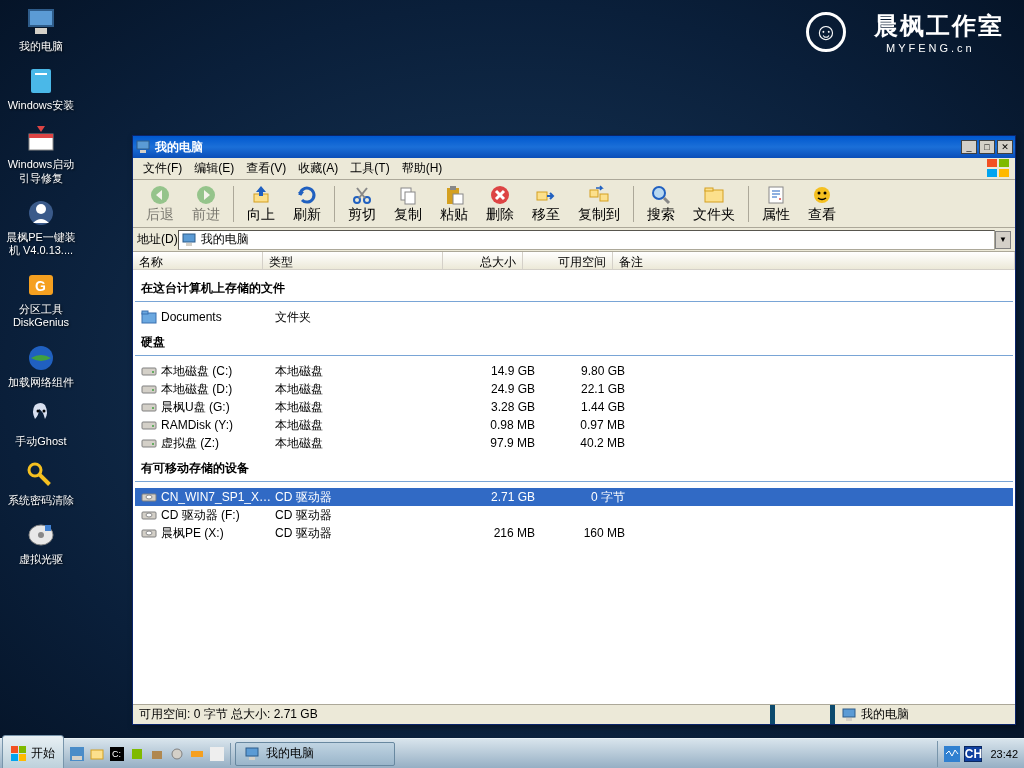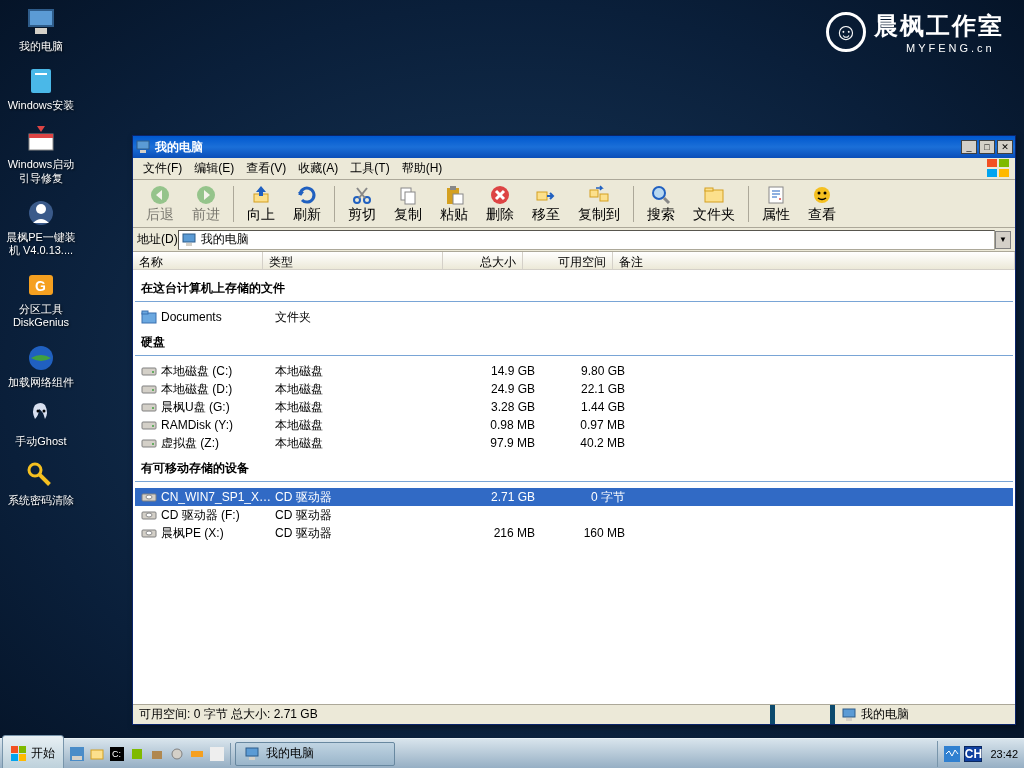--- a/index.html
+++ b/index.html
@@ -8,21 +8,21 @@
 
 .desktop-icons { position: absolute; top: 4px; left: 4px; display: flex; flex-direction: column; gap: 8px; }
 .desktop-icon { width: 74px; display: flex; flex-direction: column; align-items: center; cursor: pointer; padding: 2px; }
 .desktop-icon .icon-img { width: 32px; height: 32px; display: flex; align-items: center; justify-content: center; margin-bottom: 2px; }
 .desktop-icon .label { color: #fff; font-size: 11px; text-align: center; line-height: 1.2; text-shadow: 1px 1px 2px rgba(0,0,0,0.8); }
 
 
 .watermark { position: absolute; top: 10px; right: 20px; color: #fff; display: flex; align-items: center; gap: 8px; }
 .watermark .logo { width: 40px; height: 40px; border: 3px solid #fff; border-radius: 50%; display: flex; align-items: center; justify-content: center; font-size: 24px; font-weight: bold; }
 .watermark .text-block { display: flex; flex-direction: column; }
-.watermark .cn-text { font-size: 24px; font-weight: bold; letter-spacing: 2px; }
+.watermark .cn-text { font-size: 24px; font-weight: bold; letter-spacing: 2px; margin-left: 20px; }
 .watermark .en-text { font-size: 11px; letter-spacing: 3px; padding-left: 32px; }
 
 
 .window { position: absolute; left: 132px; top: 135px; width: 884px; height: 590px; background: #ece9d8; border: 1px solid #0a246a; display: flex; flex-direction: column; box-shadow: 2px 2px 6px rgba(0,0,0,0.4); }
 .titlebar { background: linear-gradient(to bottom, #0058ce 0%, #1b6fd8 50%, #0a4eb8 100%); height: 22px; display: flex; align-items: center; padding: 0 2px; color: #fff; }
 .titlebar .icon { width: 16px; height: 16px; margin-right: 4px; }
 .titlebar .title { font-size: 12px; font-weight: bold; flex: 1; }
 .titlebar .win-btns { display: flex; gap: 2px; }
 .titlebar .win-btn { width: 16px; height: 14px; background: #d4d0c8; border: 1px solid #404040; font-size: 9px; display: flex; align-items: center; justify-content: center; cursor: pointer; color: #000; font-family: sans-serif; }
 
@@ -160,20 +160,30 @@
       <div class="label">手动Ghost</div>
     </div>
     <div class="desktop-icon">
       <div class="icon-img">
         <svg width="32" height="32" viewBox="0 0 32 32">
           <circle cx="10" cy="10" r="6" fill="none" stroke="#f5c020" stroke-width="3"></circle>
           <rect x="14" y="14" width="4" height="14" fill="#f5c020" transform="rotate(-45 16 16)"></rect>
         </svg>
       </div>
       <div class="label">系统密码清除</div>
+    </div>
+    <div class="desktop-icon">
+      <div class="icon-img">
+        <svg width="32" height="32" viewBox="0 0 32 32">
+          <ellipse cx="16" cy="16" rx="12" ry="10" fill="#e8e8e8" stroke="#888"></ellipse>
+          <circle cx="16" cy="16" r="3" fill="#888"></circle>
+          <rect x="20" y="6" width="6" height="6" fill="#4080d0"></rect>
+        </svg>
+      </div>
+      <div class="label">虚拟光驱</div>
     </div>
   </div>
 
 <div class="window">
   <div class="titlebar">
     <span class="icon">
       <svg class="pc-svg" viewBox="0 0 16 16">
           <rect x="2" y="2" width="12" height="8" fill="#5b9bd5" stroke="#2e5c8a"></rect>
           <rect x="5" y="11" width="6" height="3" fill="#d4d0c8"></rect>
         </svg>

